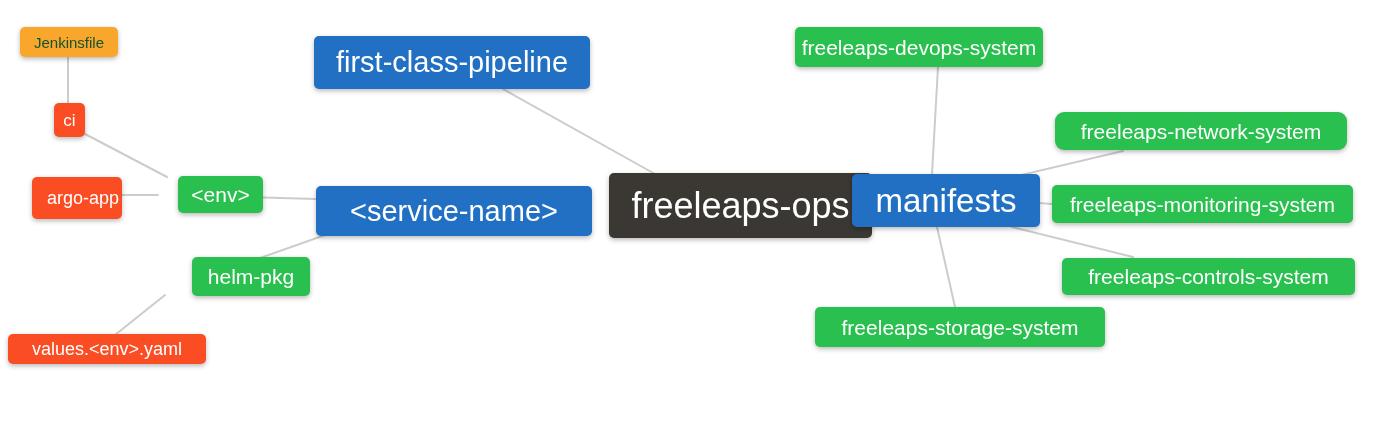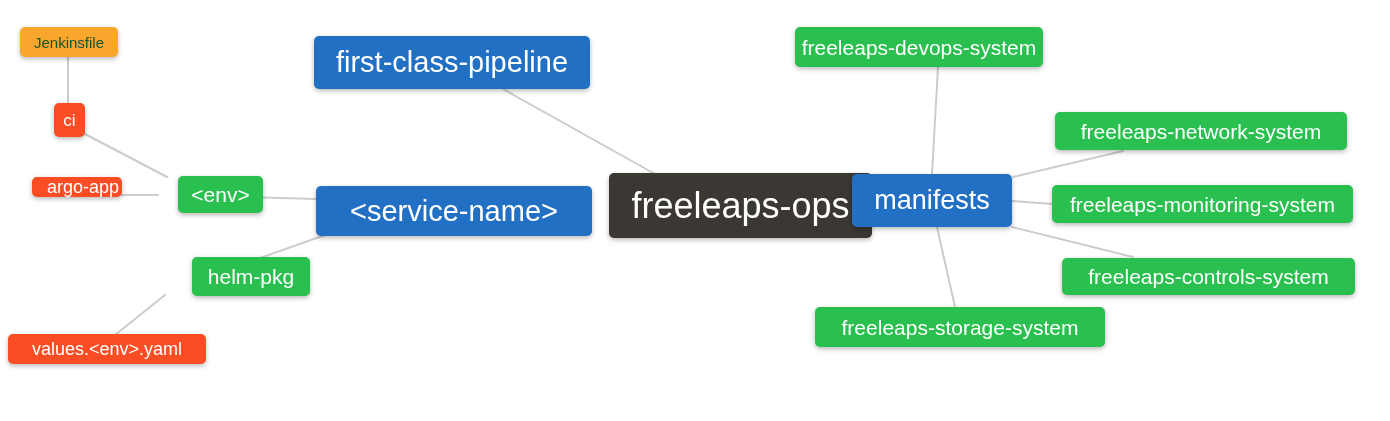--- a/index.html
+++ b/index.html
@@ -63,26 +63,26 @@
       <line x1="932" y1="174" x2="938" y2="67" stroke="#cccccc" stroke-width="2" stroke-linecap="round"></line>
       <line x1="1013" y1="177" x2="1123" y2="151" stroke="#cccccc" stroke-width="2" stroke-linecap="round"></line>
       <line x1="1012" y1="201" x2="1052" y2="204" stroke="#cccccc" stroke-width="2" stroke-linecap="round"></line>
       <line x1="1012" y1="227" x2="1133" y2="257" stroke="#cccccc" stroke-width="2" stroke-linecap="round"></line>
       <line x1="937" y1="227" x2="955" y2="307" stroke="#cccccc" stroke-width="2" stroke-linecap="round"></line>
     </svg>
   <div class="nodes-layer">
       <div class="node" style="left: 609px; top: 173px; width: 263px; height: 65px; font-size: 36px; background: rgb(59, 55, 51); color: rgb(255, 255, 255);">freeleaps-ops</div>
       <div class="node" style="left: 314px; top: 36px; width: 276px; height: 53px; font-size: 29px; background: rgb(33, 112, 196); color: rgb(255, 255, 255);">first-class-pipeline</div>
       <div class="node" style="left: 316px; top: 186px; width: 276px; height: 50px; font-size: 29px; background: rgb(33, 112, 196); color: rgb(255, 255, 255);">&lt;service-name&gt;</div>
-      <div class="node" style="left: 852px; top: 174px; width: 160px; height: 53px; font-size: 27px; background: rgb(33, 112, 196); color: rgb(255, 255, 255);">manifests</div>
+      <div class="node" style="left: 852px; top: 174px; width: 188px; height: 53px; font-size: 33px; background: rgb(33, 112, 196); color: rgb(255, 255, 255);">manifests</div>
       <div class="node" style="left: 158px; top: 176px; width: 85px; height: 37px; font-size: 21px; background: rgb(42, 192, 79); color: rgb(255, 255, 255); margin-left: 20px;">&lt;env&gt;</div>
       <div class="node" style="left: 147px; top: 257px; width: 118px; height: 39px; font-size: 21px; background: rgb(42, 192, 79); color: rgb(255, 255, 255); margin-left: 45px;">helm-pkg</div>
       <div class="node" style="left: 54px; top: 103px; width: 31px; height: 34px; font-size: 17px; background: rgb(251, 77, 36); color: rgb(255, 255, 255);">ci</div>
-      <div class="node" style="left: 32px; top: 177px; width: 90px; height: 20px; font-size: 18px; background: rgb(251, 77, 36); color: rgb(255, 255, 255); padding-left: 12px;">argo-app</div>
+      <div class="node" style="left: 32px; top: 177px; width: 90px; height: 42px; font-size: 18px; background: rgb(251, 77, 36); color: rgb(255, 255, 255); padding-left: 12px;">argo-app</div>
       <div class="node" style="left: 20px; top: 27px; width: 98px; height: 30px; font-size: 15px; background: rgb(249, 166, 44); color: #14532d;">Jenkinsfile</div>
       <div class="node" style="left: 8px; top: 334px; width: 198px; height: 30px; font-size: 18px; background: rgb(251, 77, 36); color: rgb(255, 255, 255);">values.&lt;env&gt;.yaml</div>
       <div class="node" style="left: 795px; top: 27px; width: 248px; height: 40px; font-size: 21px; background: rgb(42, 192, 79); color: rgb(255, 255, 255);">freeleaps-devops-system</div>
-      <div class="node" style="left: 1055px; top: 112px; width: 292px; height: 38px; font-size: 21px; background: rgb(42, 192, 79); color: rgb(255, 255, 255);">freeleaps-network-system</div>
+      <div class="node" style="left: 1055px; top: 112px; width: 292px; height: 38px; font-size: 21px; background: rgb(42, 192, 79); color: rgb(255, 255, 255); border-radius: 9px;">freeleaps-network-system</div>
       <div class="node" style="left: 1052px; top: 185px; width: 301px; height: 38px; font-size: 21px; background: rgb(42, 192, 79); color: rgb(255, 255, 255);">freeleaps-monitoring-system</div>
       <div class="node" style="left: 1062px; top: 258px; width: 293px; height: 37px; font-size: 21px; background: rgb(42, 192, 79); color: rgb(255, 255, 255);">freeleaps-controls-system</div>
       <div class="node" style="left: 815px; top: 307px; width: 290px; height: 40px; font-size: 21px; background: rgb(42, 192, 79); color: rgb(255, 255, 255);">freeleaps-storage-system</div>
     </div>
 </div>
 
 </body></html>

